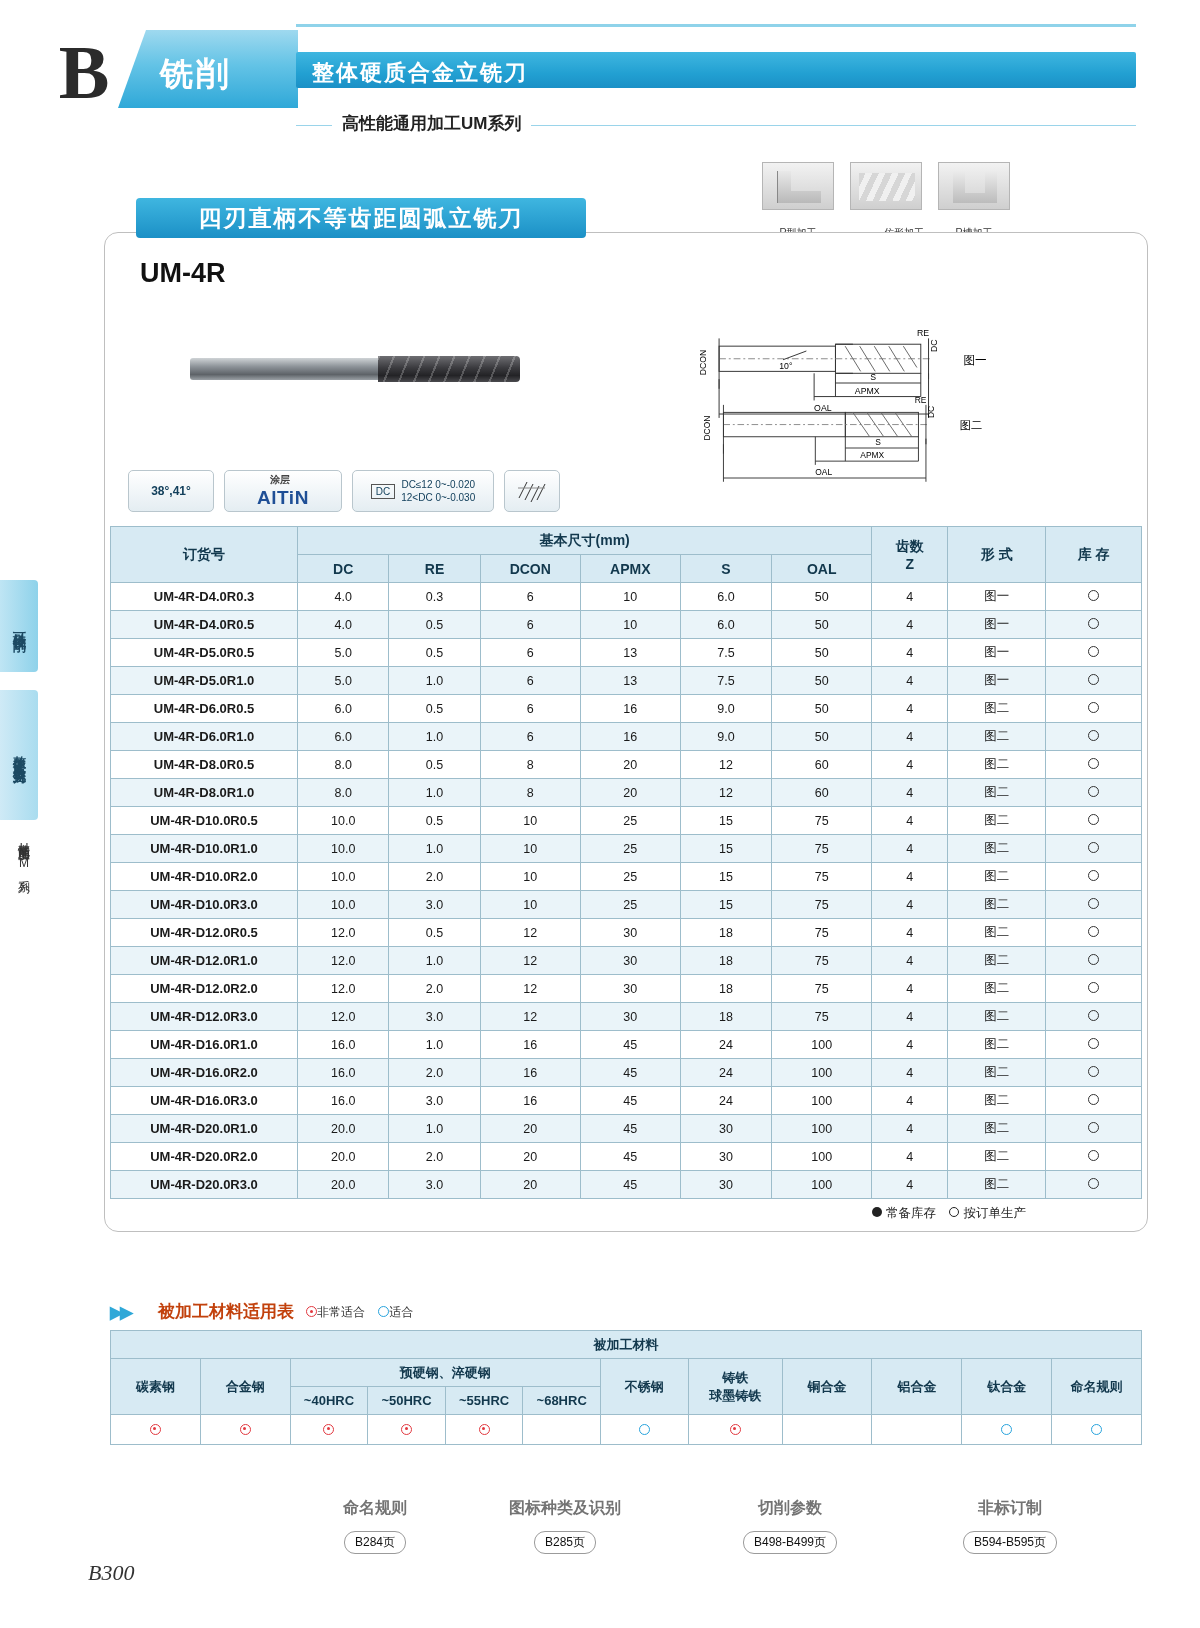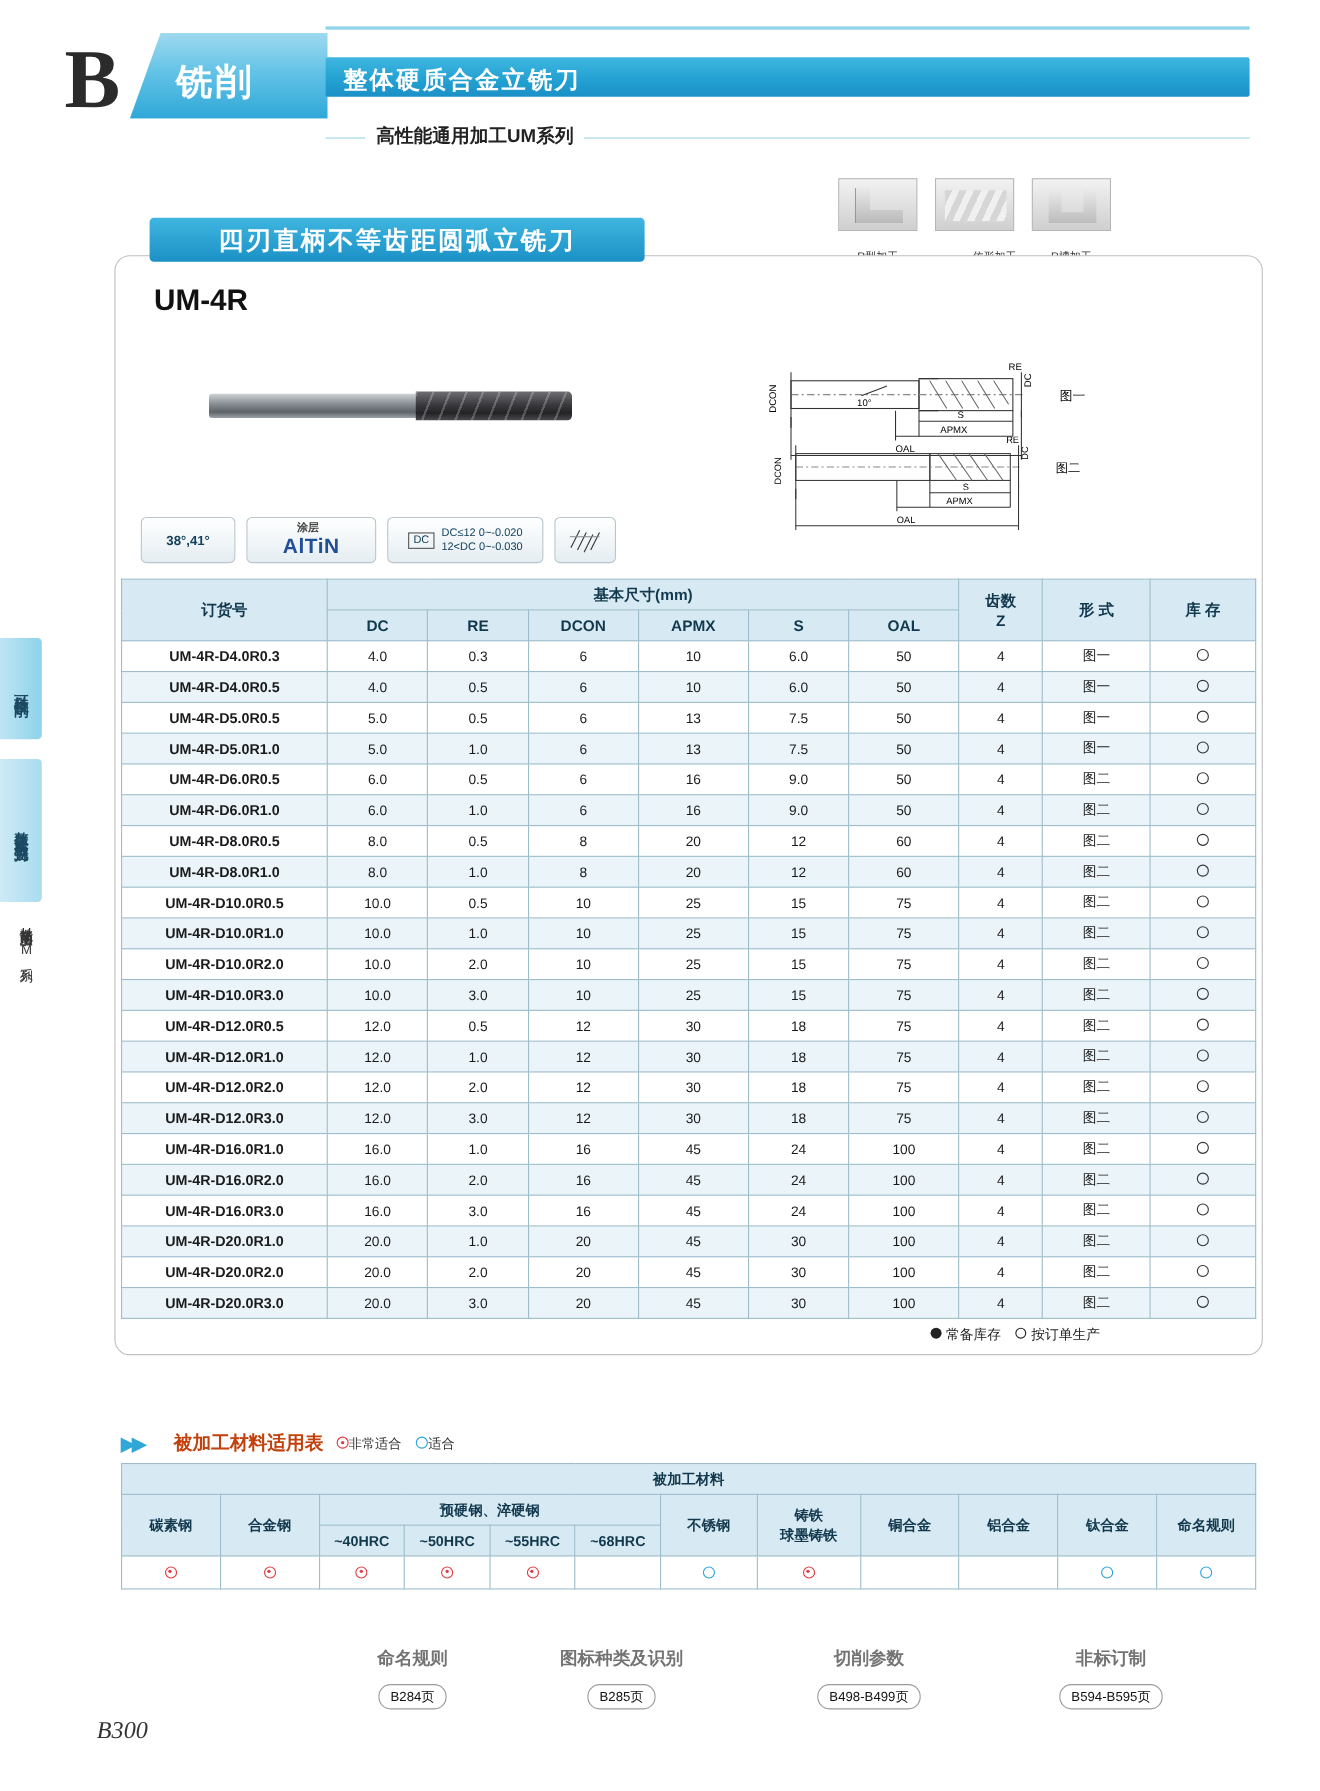--- a/index.html
+++ b/index.html
@@ -150,21 +150,21 @@
   }
   .maintable thead th {
     background:#d7eaf3; font-weight:bold; font-size:14px; color:#12384d;
   }
   .maintable tbody tr:nth-child(odd) td { background:#ffffff; }
   .maintable tbody tr:nth-child(even) td { background:#eaf4f9; }
   .maintable td.code { font-weight:bold; font-size:13px; }
   .circ-o { display:inline-block; width:11px; height:11px; border:1.4px solid #333; border-radius:50%; }
 
   .legend {
-    position:absolute; left:846px; top:1205px; font-size:12.5px; color:#222;
+    position:absolute; left:872px; top:1205px; font-size:12.5px; color:#222;
   }
   .dot-filled { display:inline-block; width:10px; height:10px; background:#222; border-radius:50%; margin-right:4px; }
   .dot-open { display:inline-block; width:10px; height:10px; border:1.4px solid #222; border-radius:50%; margin:0 4px 0 10px; }
 
   
   .mat-head { position:absolute; left:110px; top:1300px; width:600px; height:24px; }
   .mat-arrows { position:absolute; left:0; top:2px; color:#2fa8d8; font-size:17px; font-weight:bold; letter-spacing:-3px; }
   .mat-title { position:absolute; left:48px; top:0; font-size:17px; font-weight:bold; color:#c2410c; }
   .mat-leg { position:absolute; left:196px; top:4px; font-size:12px; color:#333; }
   .ring-red { display:inline-block; width:11px; height:11px; border:1.8px solid #e2383f; border-radius:50%; position:relative; vertical-align:-1px; }

